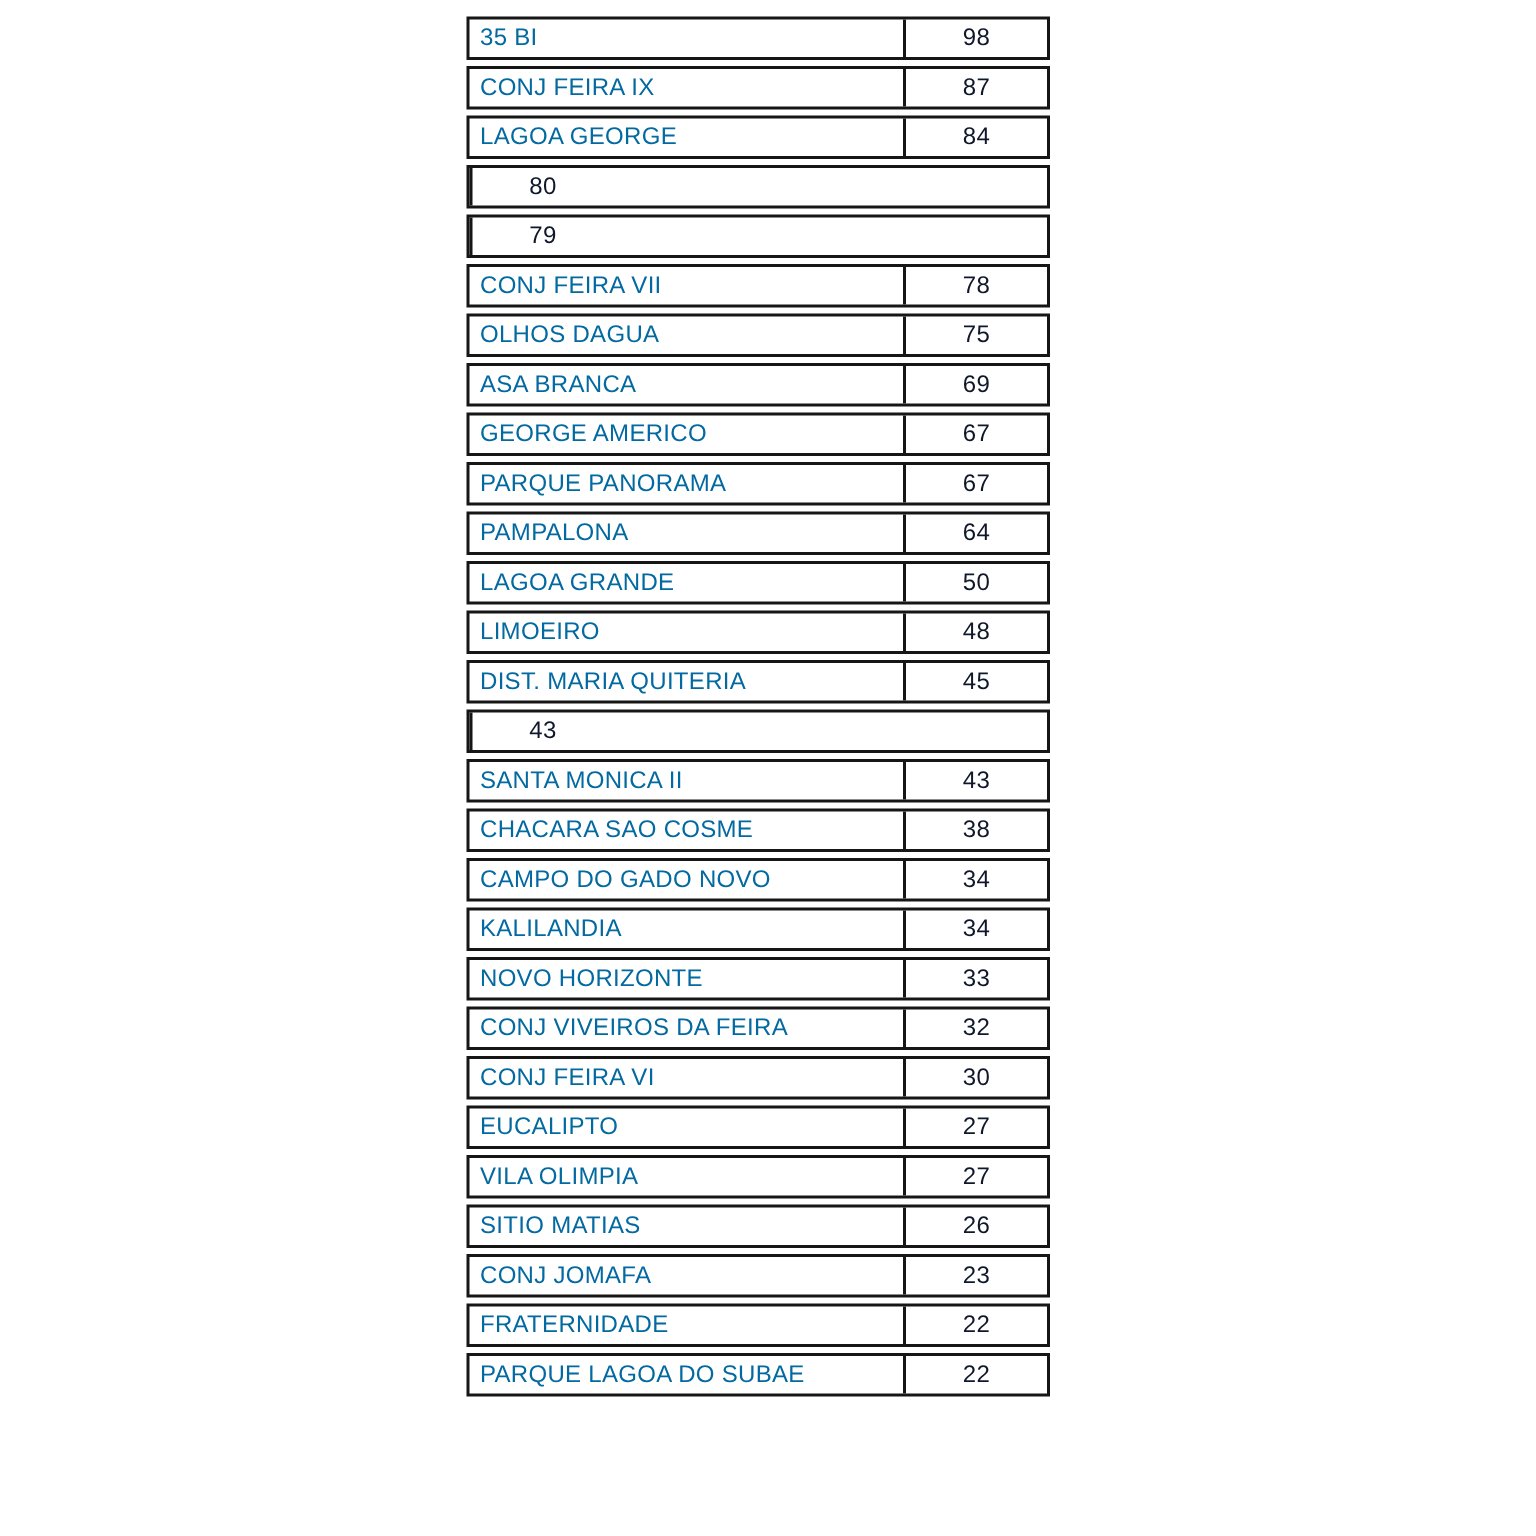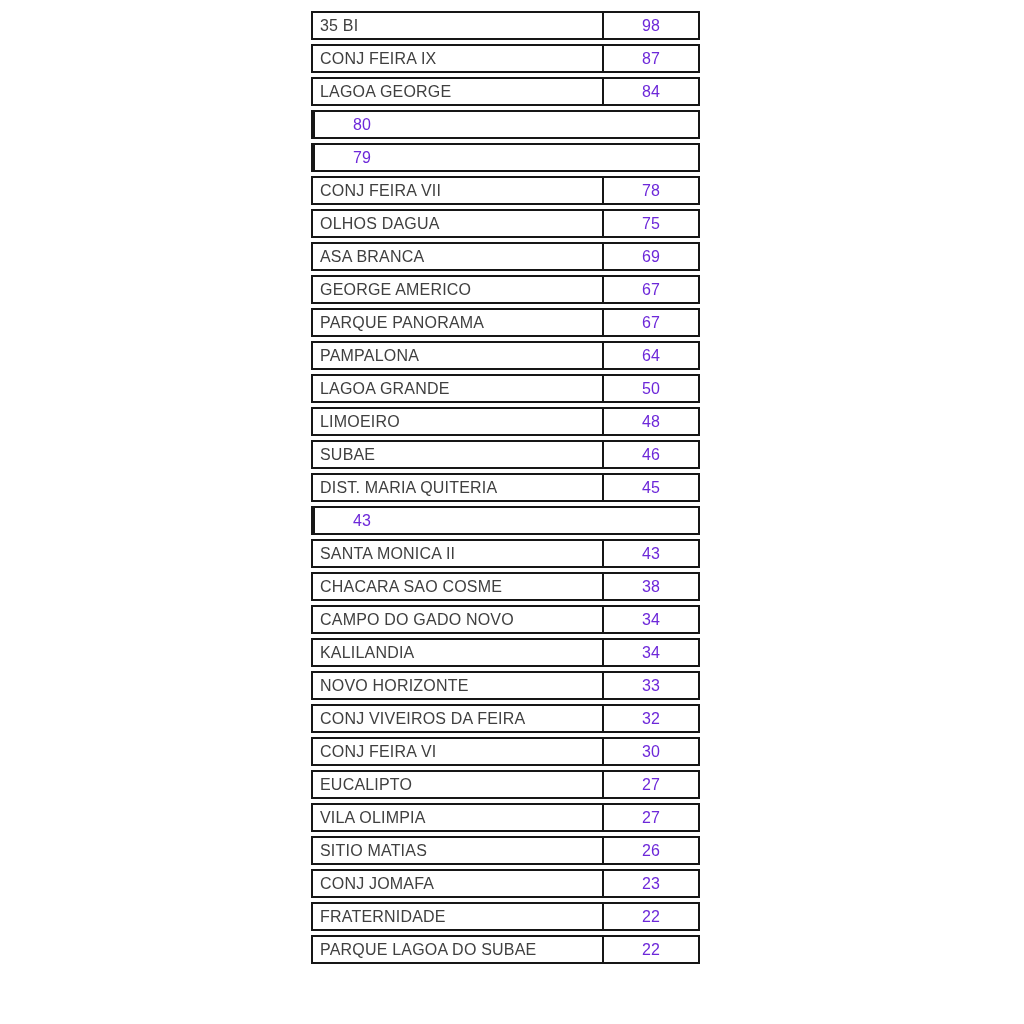--- a/index.html
+++ b/index.html
@@ -26,34 +26,34 @@
     margin-bottom: 4px;
     border: 2px solid #161616;
     background: #ffffff;
   }
   .name-cell {
     flex: 1;
     display: flex;
     align-items: center;
     padding-left: 7px;
     font-size: 16px;
-    color: #404040;
+    color: #0369a1;
     letter-spacing: 0.2px;
     white-space: nowrap;
     overflow: hidden;
   }
   .value-cell {
     box-sizing: border-box;
     width: 96px;
     border-left: 2px solid #161616;
     display: flex;
     align-items: center;
     justify-content: center;
     font-size: 16px;
-    color: #6d28d9;
+    color: #0f172a;
     letter-spacing: 0.2px;
   }
 </style>
 </head>
 <body>
 
 <div class="data-table">
     <div class="table-row">
       <div class="name-cell">35 BI</div>
       <div class="value-cell">98</div>
@@ -96,24 +96,20 @@
       <div class="name-cell">PAMPALONA</div>
       <div class="value-cell">64</div>
     </div>
     <div class="table-row">
       <div class="name-cell">LAGOA GRANDE</div>
       <div class="value-cell">50</div>
     </div>
     <div class="table-row">
       <div class="name-cell">LIMOEIRO</div>
       <div class="value-cell">48</div>
-    </div>
-    <div class="table-row">
-      <div class="name-cell">SUBAE</div>
-      <div class="value-cell">46</div>
     </div>
     <div class="table-row">
       <div class="name-cell">DIST. MARIA QUITERIA</div>
       <div class="value-cell">45</div>
     </div>
     <div class="table-row">
       <div class="value-cell">43</div>
     </div>
     <div class="table-row">
       <div class="name-cell">SANTA MONICA II</div>

